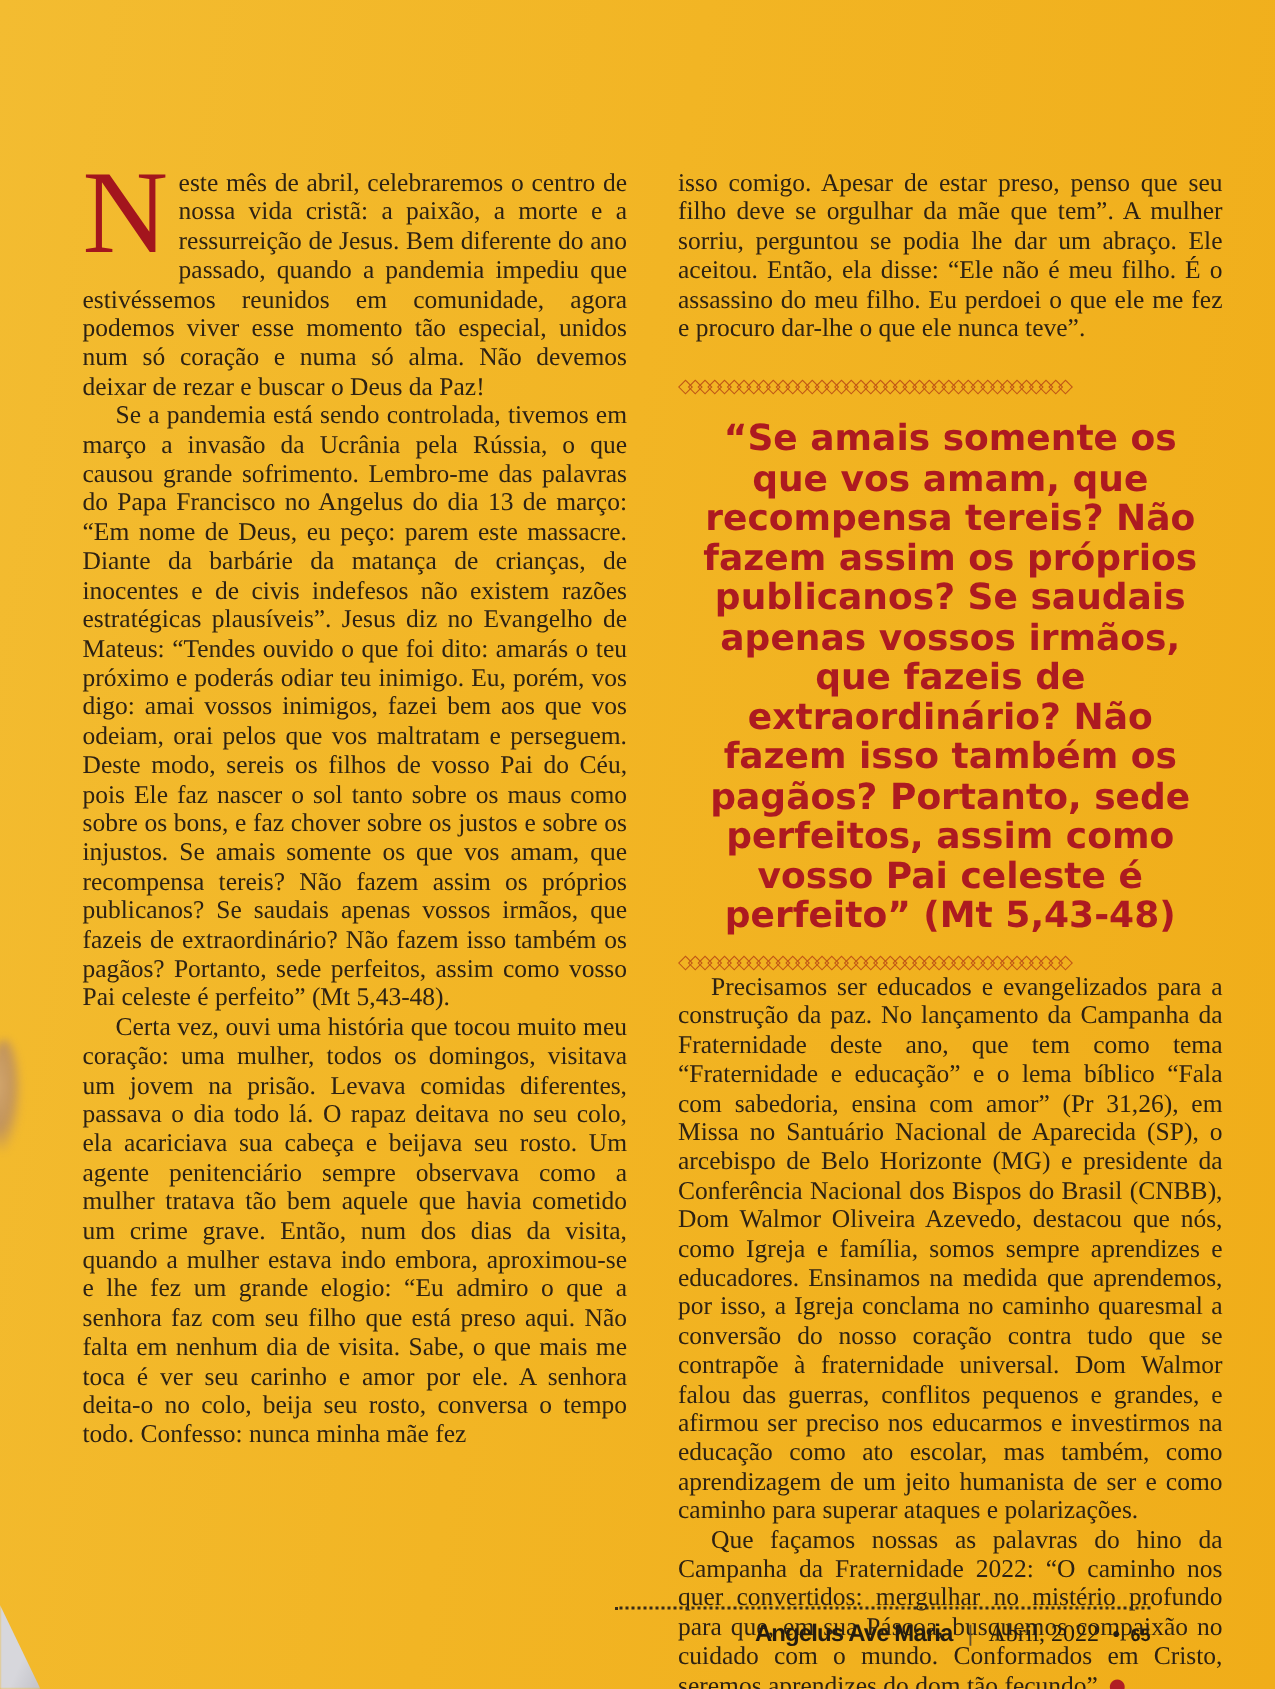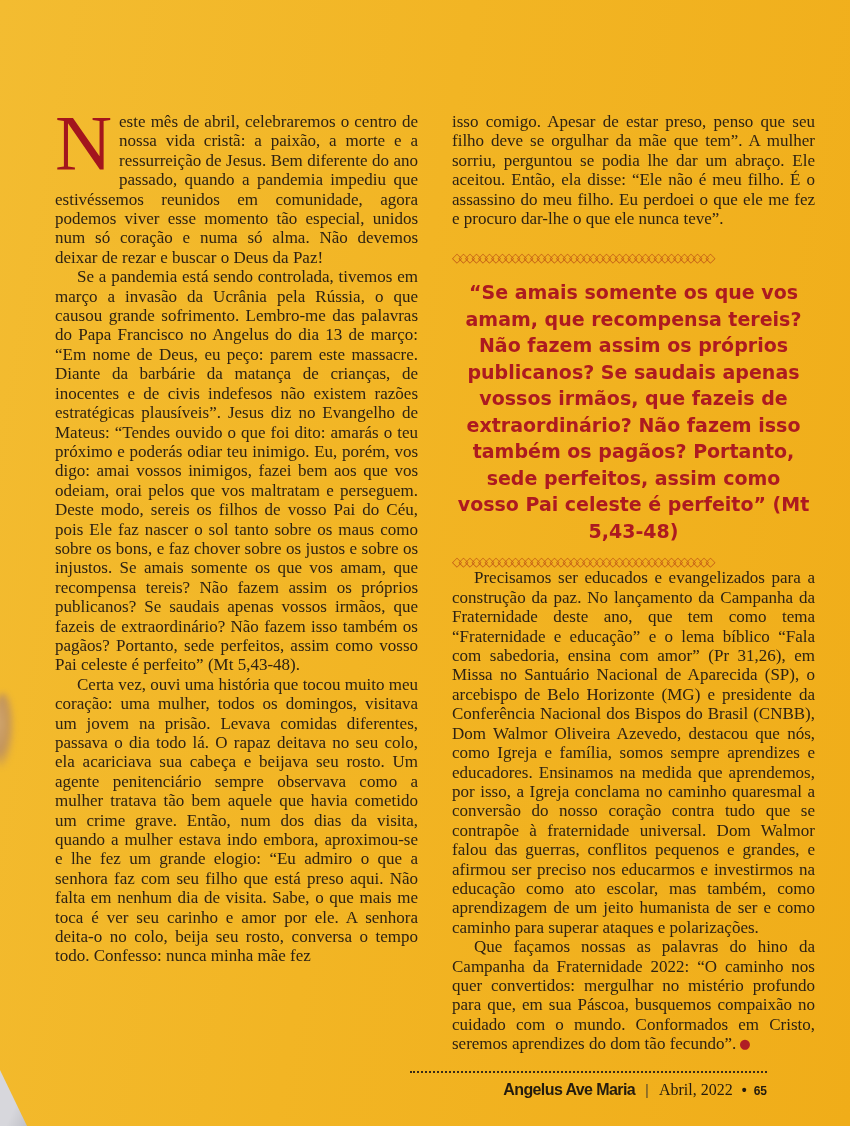--- a/index.html
+++ b/index.html
@@ -48,21 +48,21 @@
     width: 100%;
     line-height: 13px;
     margin: 0;
   }
   .orn-top { margin-top: 23px; }
   .orn-bottom { margin-top: 11px; }
 
   .pull-quote {
     font-family: "DejaVu Sans", sans-serif;
     font-weight: bold;
-    font-size: 19px;
+    font-size: 24px;
     line-height: 26.5px;
     color: #ad1a20;
     text-align: center;
     margin: 15px 0 0 0;
     padding: 0 4px;
   }
 
   .continue-par { margin-top: 14px; }
 
   .end-mark {

